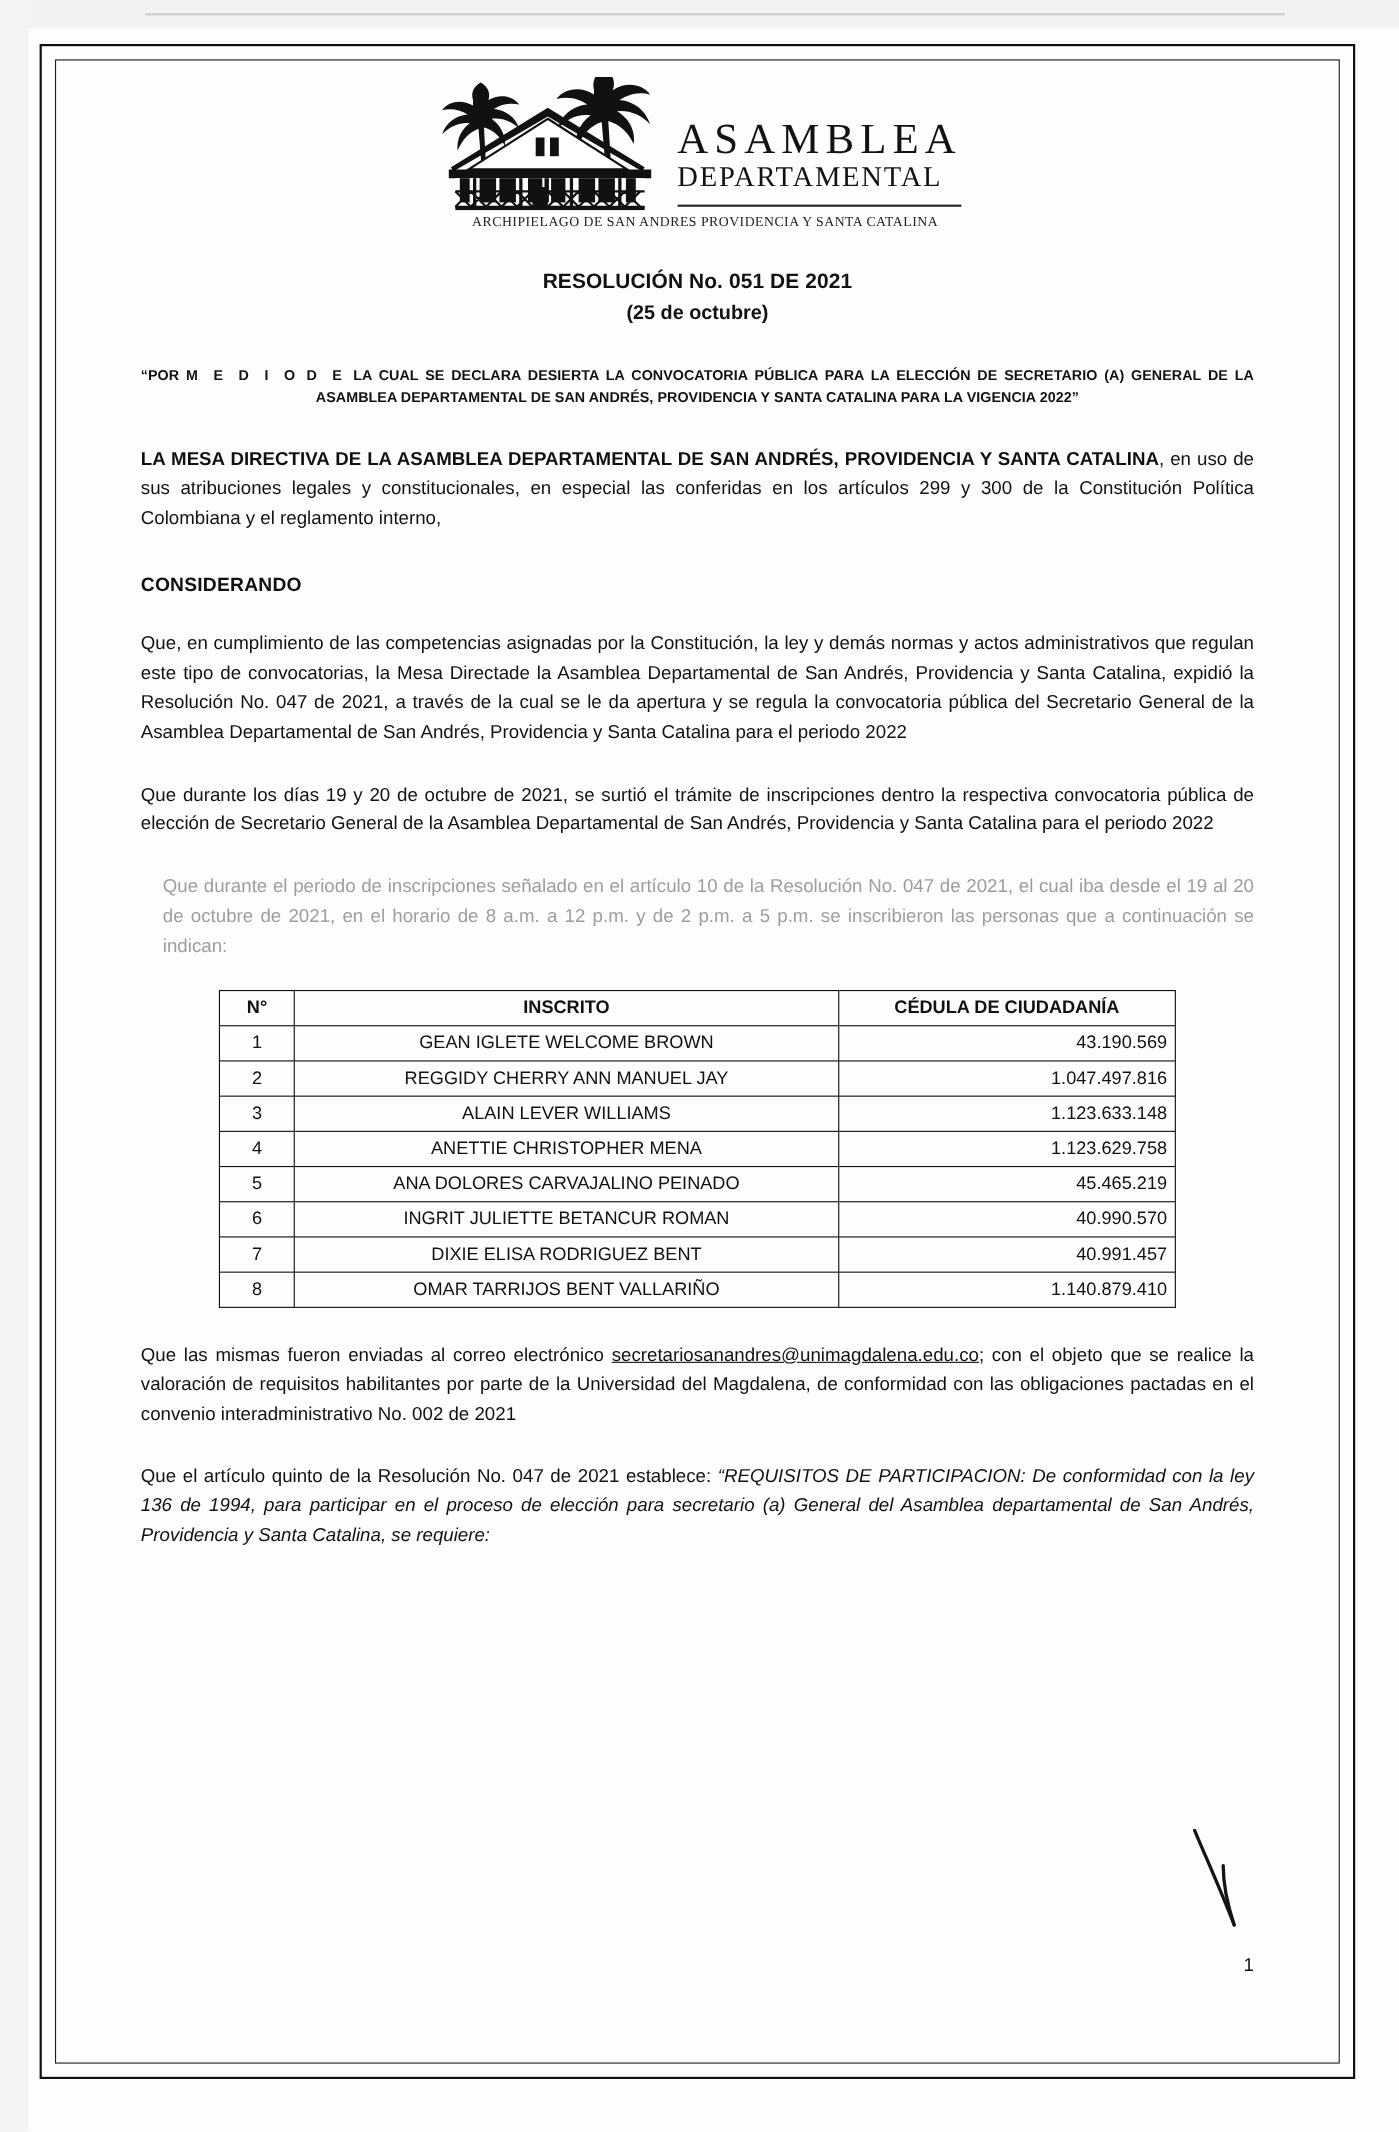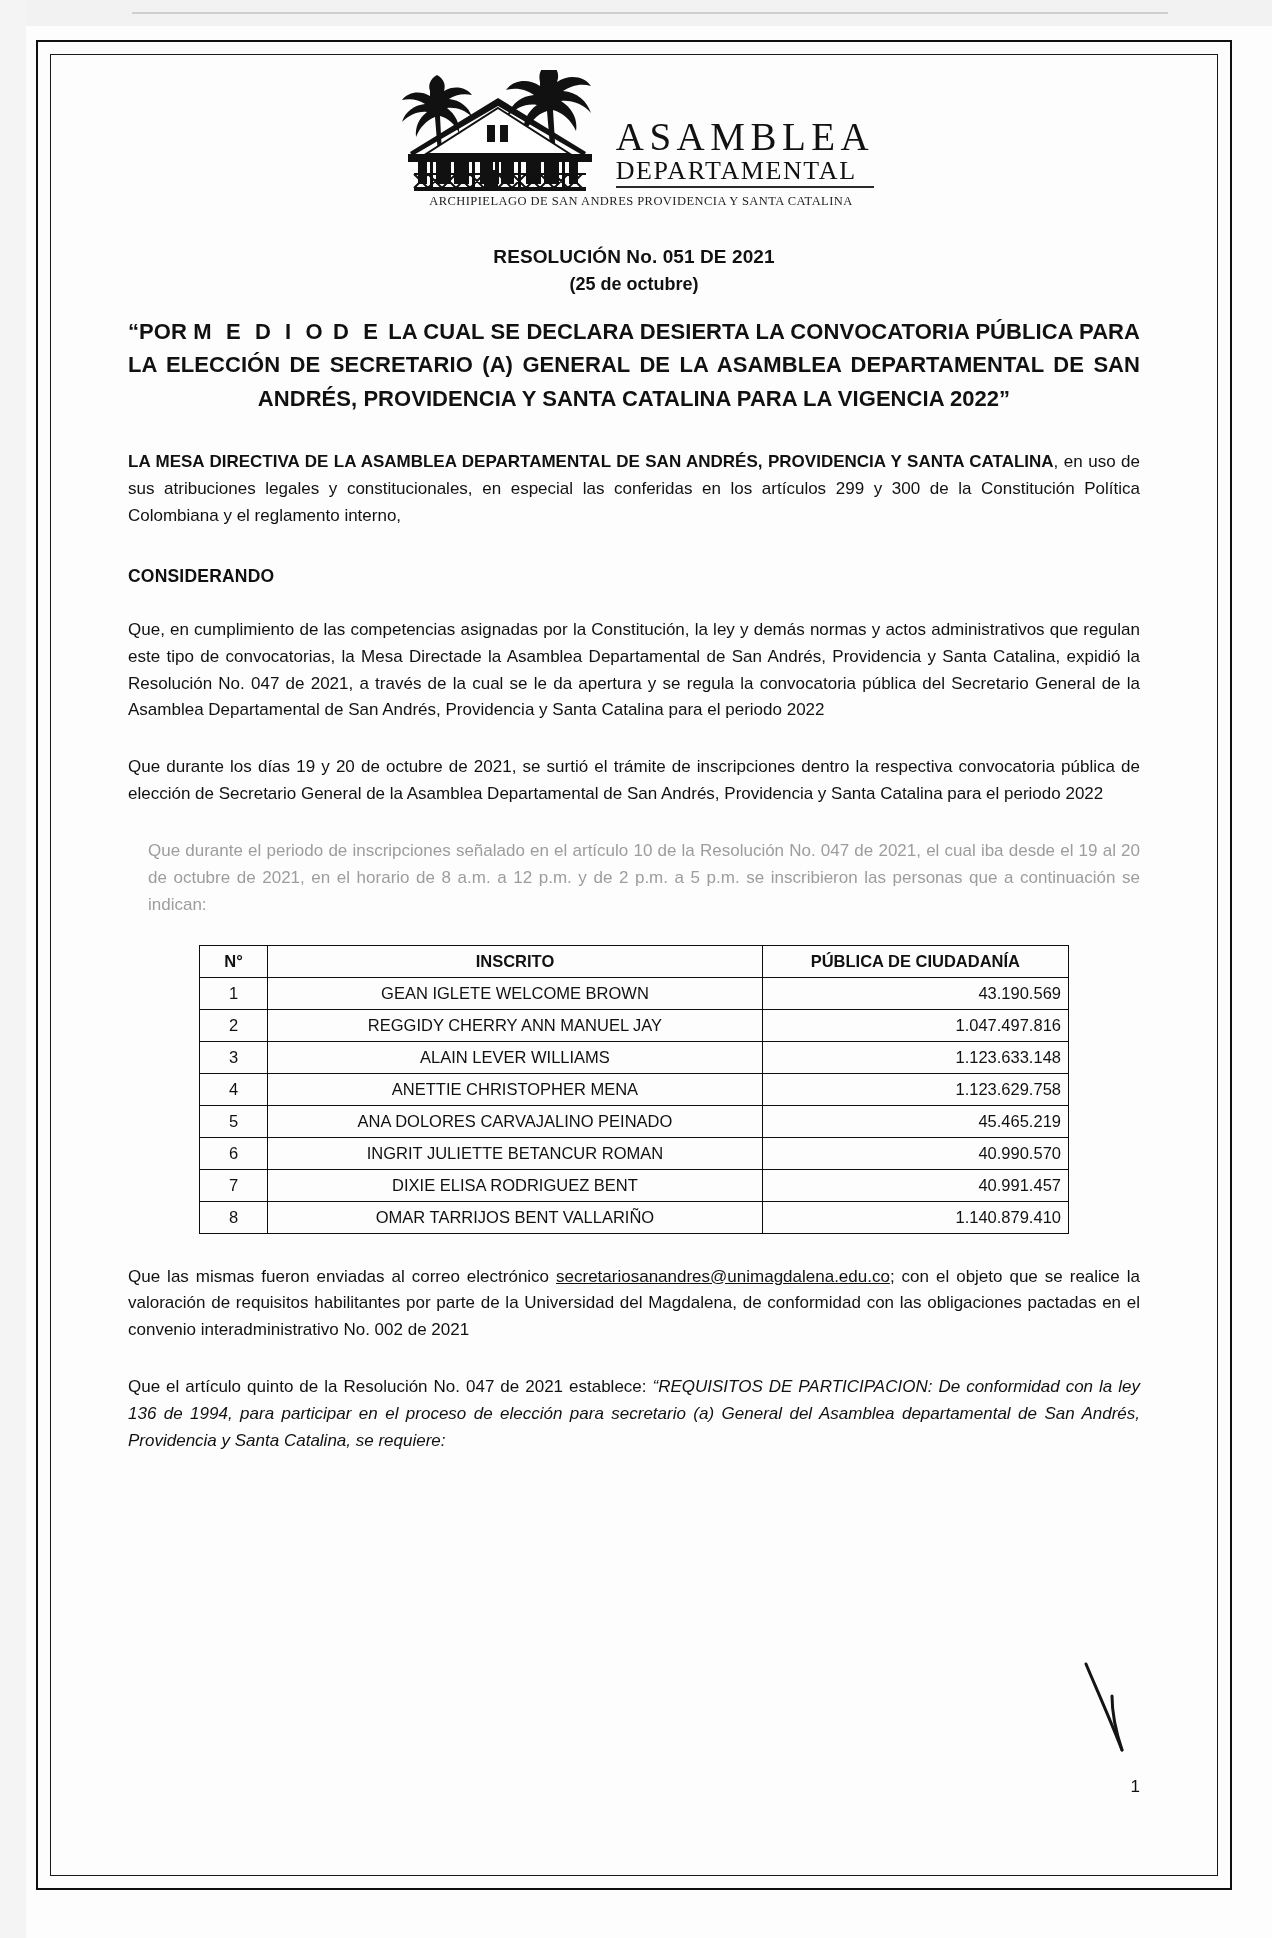--- a/index.html
+++ b/index.html
@@ -83,21 +83,21 @@
     line-height: 1.02;
     color: #121212;
   }
   .wm-line2 {
     font-family: "Liberation Serif", serif;
     font-size: 26px;
     letter-spacing: 1.6px;
     line-height: 1.05;
     color: #121212;
     border-bottom: 2px solid #2a2a2a;
-    padding-bottom: 2px;
+    padding-bottom: 12px;
   }
   .masthead-sub {
     text-align: center;
     font-family: "Liberation Serif", serif;
     font-size: 12.5px;
     letter-spacing: 0.45px;
     color: #222222;
     margin-top: 2px;
     margin-left: 14px;
   }
@@ -121,24 +121,24 @@
   }
   .res-date {
     text-align: center;
     font-size: 18px;
     font-weight: bold;
     margin-top: 6px;
   }
   .decl-title {
     text-align: justify;
     text-align-last: center;
-    font-size: 22px;
+    font-size: 13px;
     font-weight: bold;
     line-height: 1.52;
-    margin-top: 20px;
+    margin-top: 36px;
     letter-spacing: 0.05px;
   }
   .decl-title .spaced { letter-spacing: 4px; }
 
   .mesa {
     text-align: justify;
     font-size: 17px;
     line-height: 1.58;
     margin-top: 34px;
   }
@@ -291,21 +291,21 @@
     <p class="body">Que, en cumplimiento de las competencias asignadas por la Constitución, la ley y demás normas y actos administrativos que regulan este tipo de convocatorias, la Mesa Directade la Asamblea Departamental de San Andrés, Providencia y Santa Catalina, expidió la Resolución No. 047 de 2021, a través de la cual se le da apertura y se regula la convocatoria pública del Secretario General de la Asamblea Departamental de San Andrés, Providencia y Santa Catalina para el periodo 2022</p>
     <p class="body">Que durante los días 19 y 20 de octubre de 2021, se surtió el trámite de inscripciones dentro la respectiva convocatoria pública de elección de Secretario General de la Asamblea Departamental de San Andrés, Providencia y Santa Catalina para el periodo 2022</p>
     <p class="body faded">Que durante el periodo de inscripciones señalado en el artículo 10 de la Resolución No. 047 de 2021, el cual iba desde el 19 al 20 de octubre de 2021, en el horario de 8 a.m. a 12 p.m. y de 2 p.m. a 5 p.m. se inscribieron las personas que a continuación se indican:</p>
 
     <div class="tablewrap">
       <table class="inscritos">
         <thead>
           <tr>
             <th class="col-n">N°</th>
             <th class="col-name">INSCRITO</th>
-            <th class="col-ced">PÚBLICA DE CIUDADANÍA</th>
+            <th class="col-ced">CÉDULA DE CIUDADANÍA</th>
           </tr>
         </thead>
         <tbody>
           <tr>
             <td class="col-n">1</td>
             <td class="col-name">GEAN IGLETE WELCOME BROWN</td>
             <td class="col-ced">43.190.569</td>
           </tr>
           <tr>
             <td class="col-n">2</td>

